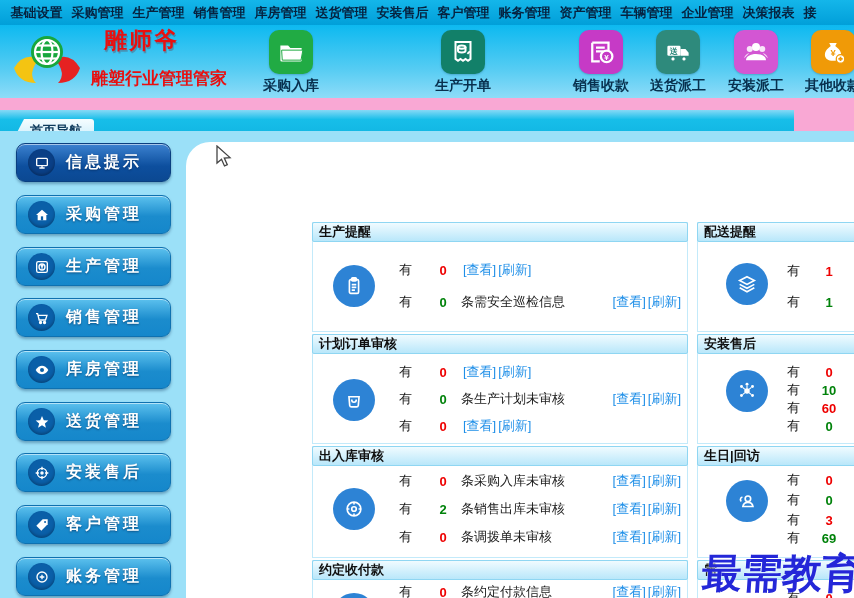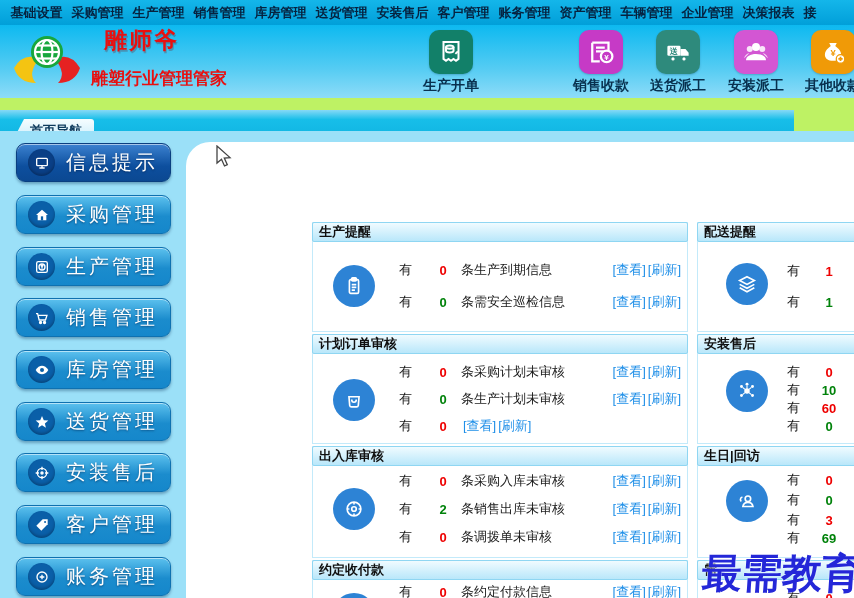--- a/index.html
+++ b/index.html
@@ -1,17 +1,17 @@
 <!DOCTYPE html>
 <html><head>
 <meta charset="utf-8">
 <style>
   html,body{margin:0;padding:0;}
   body{font-family:"Liberation Sans","DejaVu Sans",sans-serif;}
-  #screen{position:relative;width:854px;height:598px;overflow:hidden;background:#bef264;}
+  #screen{position:relative;width:854px;height:598px;overflow:hidden;background:#f9a8d4;}
 
   
   .menubar{position:absolute;left:0;top:0;width:854px;height:25px;
     background:linear-gradient(#14b6ea,#019fd9);display:flex;align-items:center;
     padding-left:6px;white-space:nowrap;overflow:hidden;}
   .menu-item{font-size:13px;font-weight:bold;color:#06223f;padding:0 4.5px;cursor:default;flex:0 0 auto;}
 
   
   .header{position:absolute;left:0;top:25px;width:854px;height:73px;
     background:linear-gradient(#0db9f0,#55ccf3 60%,#8edcf8);}
@@ -41,21 +41,21 @@
 
   
   .side-btn{position:absolute;left:16px;width:153px;height:37px;border-radius:9px;cursor:pointer;
     background:linear-gradient(#5cc1ee,#1b8ccd 55%,#1587cb);border:1px solid #0f71b0;
     box-shadow:0 2px 3px rgba(0,40,80,.35), inset 0 1px 0 rgba(255,255,255,.55);
     display:flex;align-items:center;color:#fff;}
   .side-btn.active{background:linear-gradient(#3c82d0,#0d4f9e 60%,#0b4892);border-color:#0a3f80;}
   .side-ico{width:27px;height:27px;border-radius:50%;background:#0a5fa8;margin:0 11px 0 11px;
     display:flex;align-items:center;justify-content:center;box-shadow:inset 0 -2px 3px rgba(0,0,0,.25);}
   .side-btn.active .side-ico{background:#0a3f86;}
-  .side-label{font-size:20px;font-weight:normal;letter-spacing:3px;text-shadow:0 1px 2px rgba(0,30,70,.55);}
+  .side-label{font-size:16px;font-weight:bold;letter-spacing:3px;text-shadow:0 1px 2px rgba(0,30,70,.55);}
 
   
   .panel{position:absolute;background:#fff;border:1px solid #c3eafa;}
   .panel-hd{height:18px;background:linear-gradient(#f0fbff,#b9e7fa);border:1px solid #8fd6f2;
     font-size:13px;font-weight:bold;color:#101010;line-height:18px;padding-left:6px;border-radius:2px;
     margin:-1px;position:relative;z-index:1;}
   .big-ico{position:absolute;width:42px;height:42px;border-radius:50%;background:#2d83d5;
     display:flex;align-items:center;justify-content:center;}
   .row{position:absolute;left:0;right:0;height:18px;display:flex;align-items:center;font-size:13px;color:#1a1a1a;}
   .row .yes{width:26px;flex:0 0 auto;}
@@ -106,21 +106,30 @@
         <circle cx="35" cy="22" r="12"></circle>
         <ellipse cx="35" cy="22" rx="5.5" ry="12"></ellipse>
         <line x1="23" y1="22" x2="47" y2="22"></line>
         <line x1="25" y1="15.5" x2="45" y2="15.5"></line>
         <line x1="25" y1="28.5" x2="45" y2="28.5"></line>
       </g>
     </svg>
     <div class="brand-title">雕师爷</div>
     <div class="brand-subtitle">雕塑行业管理管家</div>
 
-    <div class="tool-item" style="left:412px">
+    <div class="tool-item" style="left:252px">
+      <div class="tool-icon ti-0">
+        <svg width="30" height="30" viewBox="0 0 24 24">
+            <path d="M3.5 6.8h6.2l1.8 2h9v9.7a1 1 0 0 1-1 1h-15a1 1 0 0 1-1-1z" fill="#fff"></path>
+            <path d="M4.5 10.5h17l-1.5 8h-15z" fill="#fff" stroke="#21ab44" stroke-width=".8"></path>
+          </svg>
+      </div>
+      <div class="tool-label">采购入库</div>
+    </div>
+    <div class="tool-item" style="left:424px">
       <div class="tool-icon ti-2">
         <svg width="30" height="30" viewBox="0 0 24 24" fill="none" stroke="#fff" stroke-width="1.6">
           <path d="M6 4h12v13.5l-2 1.5-2-1.5-2 1.5-2-1.5-2 1.5-2-1.5z"></path>
           <ellipse cx="11" cy="8" rx="3" ry="1.3"></ellipse>
             <path d="M8 8v3c0 .7 1.3 1.3 3 1.3s3-.6 3-1.3V8"></path>
           <path d="M15.5 13.5l2-2"></path>
         </svg>
       </div>
       <div class="tool-label">生产开单</div>
     </div>
@@ -269,21 +278,20 @@
     <div class="big-ico" style="left:20px;top:42px">
       <svg width="22" height="22" viewBox="0 0 24 24" fill="none" stroke="#fff" stroke-width="1.8">
           <rect x="7" y="5" width="10" height="15" rx="1.5"></rect>
           <rect x="9.5" y="3" width="5" height="3.5" rx="1" fill="#fff"></rect>
           <path d="M9.5 10.5h5M9.5 13.5h5M9.5 16.5h3.5"></path>
         </svg>
     </div>
     <div class="row" style="top:38px">
       <span class="yes">有</span>
       <span class="cnt" data-tone="red">0</span>
-      <span class="lbl">条生产到期信息</span>
       <span class="links"><a class="lnk">[查看]</a><a class="lnk">[刷新]</a></span>
     </div>
     <div class="row" style="top:70px">
       <span class="yes">有</span>
       <span class="cnt" data-tone="green">0</span>
       <span class="lbl">条需安全巡检信息</span>
       <span class="links"><a class="lnk">[查看]</a><a class="lnk">[刷新]</a></span>
     </div>
   </div>
 
@@ -291,21 +299,20 @@
     <div class="panel-hd">计划订单审核</div>
     <div class="big-ico" style="left:20px;top:44px">
       <svg width="22" height="22" viewBox="0 0 24 24" fill="none" stroke="#fff" stroke-width="1.8">
           <path d="M6.5 8.5h11l-.8 9.3a2 2 0 0 1-2 1.7H9.3a2 2 0 0 1-2-1.7z"></path>
           <path d="M9.5 11.5a2.5 3 0 0 0 5 0"></path>
         </svg>
     </div>
     <div class="row" style="top:28px">
       <span class="yes">有</span>
       <span class="cnt" data-tone="red">0</span>
-      <span class="lbl">条采购计划未审核</span>
       <span class="links"><a class="lnk">[查看]</a><a class="lnk">[刷新]</a></span>
     </div>
     <div class="row" style="top:55px">
       <span class="yes">有</span>
       <span class="cnt" data-tone="green">0</span>
       <span class="lbl">条生产计划未审核</span>
       <span class="links"><a class="lnk">[查看]</a><a class="lnk">[刷新]</a></span>
     </div>
     <div class="row" style="top:82px">
       <span class="yes">有</span>

